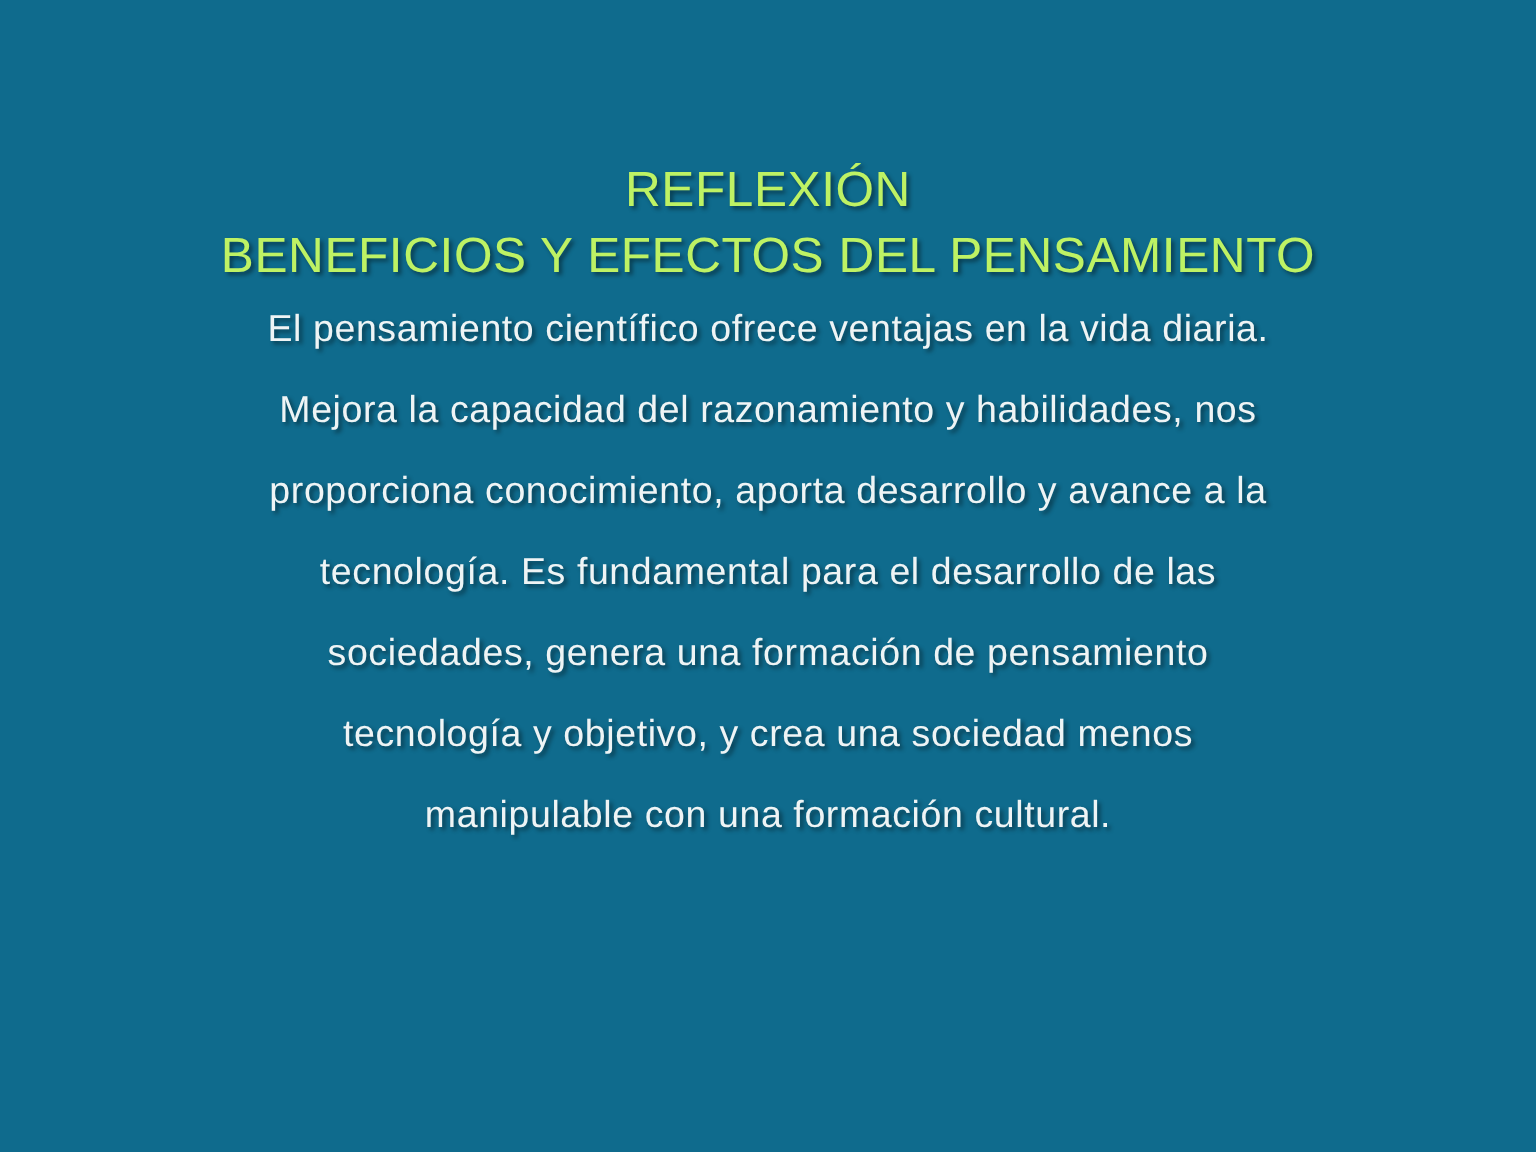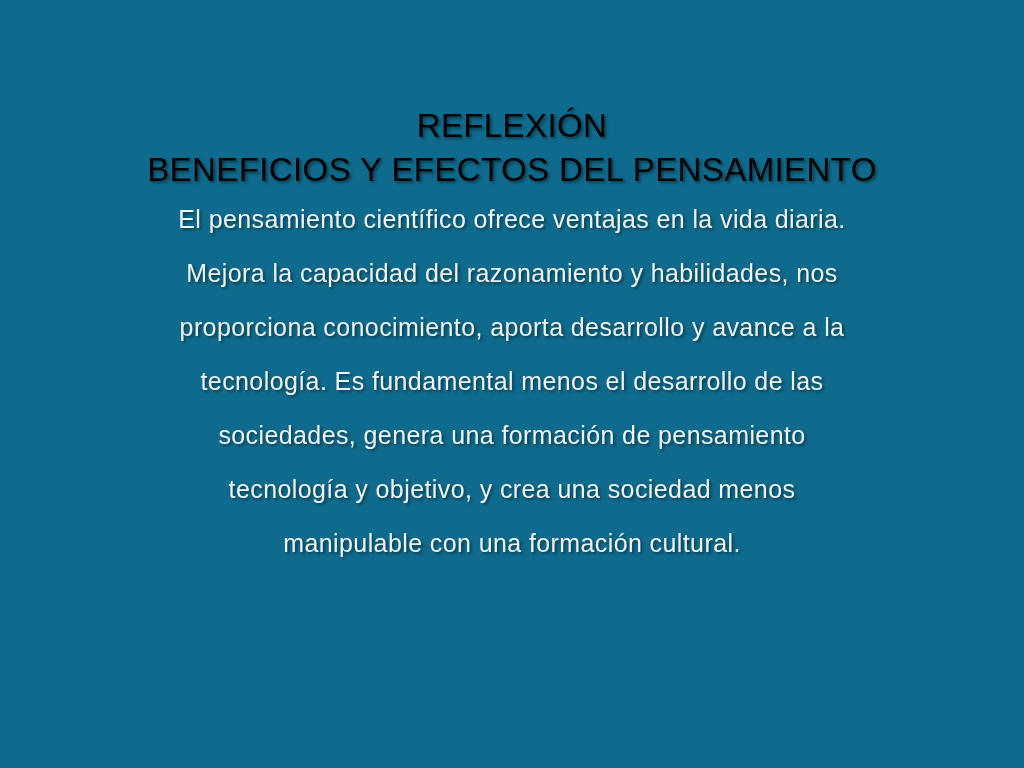--- a/index.html
+++ b/index.html
@@ -32,39 +32,39 @@
   .line {
     display: block;
     font-weight: 400;
     letter-spacing: 0.4px;
     text-shadow: 2px 2px 3px rgba(0,0,0,0.45);
     white-space: nowrap;
   }
   .title-line {
     font-size: 33px;
     line-height: 44px;
-    color: #000000;
+    color: #bef264;
   }
   .body-line {
     font-size: 25px;
     line-height: 54px;
     color: #eef4f5;
   }
 </style>
 </head>
 <body>
 
 <div class="slide">
   <div class="content">
 
     <span class="line title-line">REFLEXIÓN</span>
     <span class="line title-line">BENEFICIOS Y EFECTOS DEL PENSAMIENTO</span>
 
     <span class="line body-line">El pensamiento científico ofrece ventajas en la vida diaria.</span>
     <span class="line body-line">Mejora la capacidad del razonamiento y habilidades, nos</span>
     <span class="line body-line">proporciona conocimiento, aporta desarrollo y avance a la</span>
-    <span class="line body-line">tecnología. Es fundamental menos el desarrollo de las</span>
+    <span class="line body-line">tecnología. Es fundamental para el desarrollo de las</span>
     <span class="line body-line">sociedades, genera una formación de pensamiento</span>
     <span class="line body-line">tecnología y objetivo, y crea una sociedad menos</span>
     <span class="line body-line">manipulable con una formación cultural.</span>
 
   </div>
 </div>
 
 </body></html>

